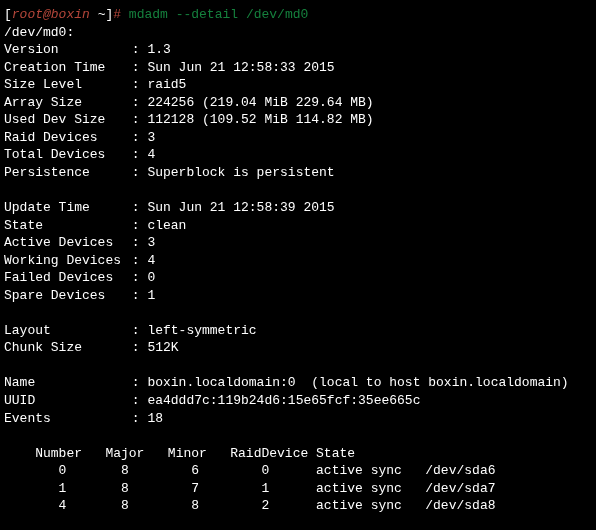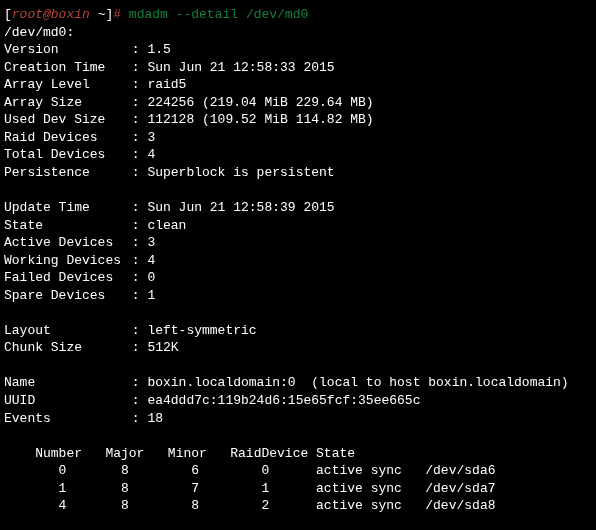--- a/index.html
+++ b/index.html
@@ -22,23 +22,23 @@
   .kv-label { display:inline-block; width: 120px; text-align:left; }
   .table-row { white-space: pre; }
 </style>
 </head>
 <body>
 
 <div class="line"><span>[</span><span class="prompt-user">root@boxin</span><span> ~</span><span>]</span><span class="prompt-hash"># </span><span class="cmd">mdadm --detail /dev/md0</span></div>
 
 <div class="line">/dev/md0:</div>
 
-<div class="kv-row"><span class="kv-label">Version</span> : <span>1.5</span></div>
+<div class="kv-row"><span class="kv-label">Version</span> : <span>1.3</span></div>
 <div class="kv-row"><span class="kv-label">Creation Time</span> : <span>Sun Jun 21 12:58:33 2015</span></div>
-<div class="kv-row"><span class="kv-label">Array Level</span> : <span>raid5</span></div>
+<div class="kv-row"><span class="kv-label">Size Level</span> : <span>raid5</span></div>
 <div class="kv-row"><span class="kv-label">Array Size</span> : <span>224256 (219.04 MiB 229.64 MB)</span></div>
 <div class="kv-row"><span class="kv-label">Used Dev Size</span> : <span>112128 (109.52 MiB 114.82 MB)</span></div>
 <div class="kv-row"><span class="kv-label">Raid Devices</span> : <span>3</span></div>
 <div class="kv-row"><span class="kv-label">Total Devices</span> : <span>4</span></div>
 <div class="kv-row"><span class="kv-label">Persistence</span> : <span>Superblock is persistent</span></div>
 
 <div class="line"> </div>
 
 <div class="kv-row"><span class="kv-label">Update Time</span> : <span>Sun Jun 21 12:58:39 2015</span></div>
 <div class="kv-row"><span class="kv-label">State</span> : <span>clean</span></div>

